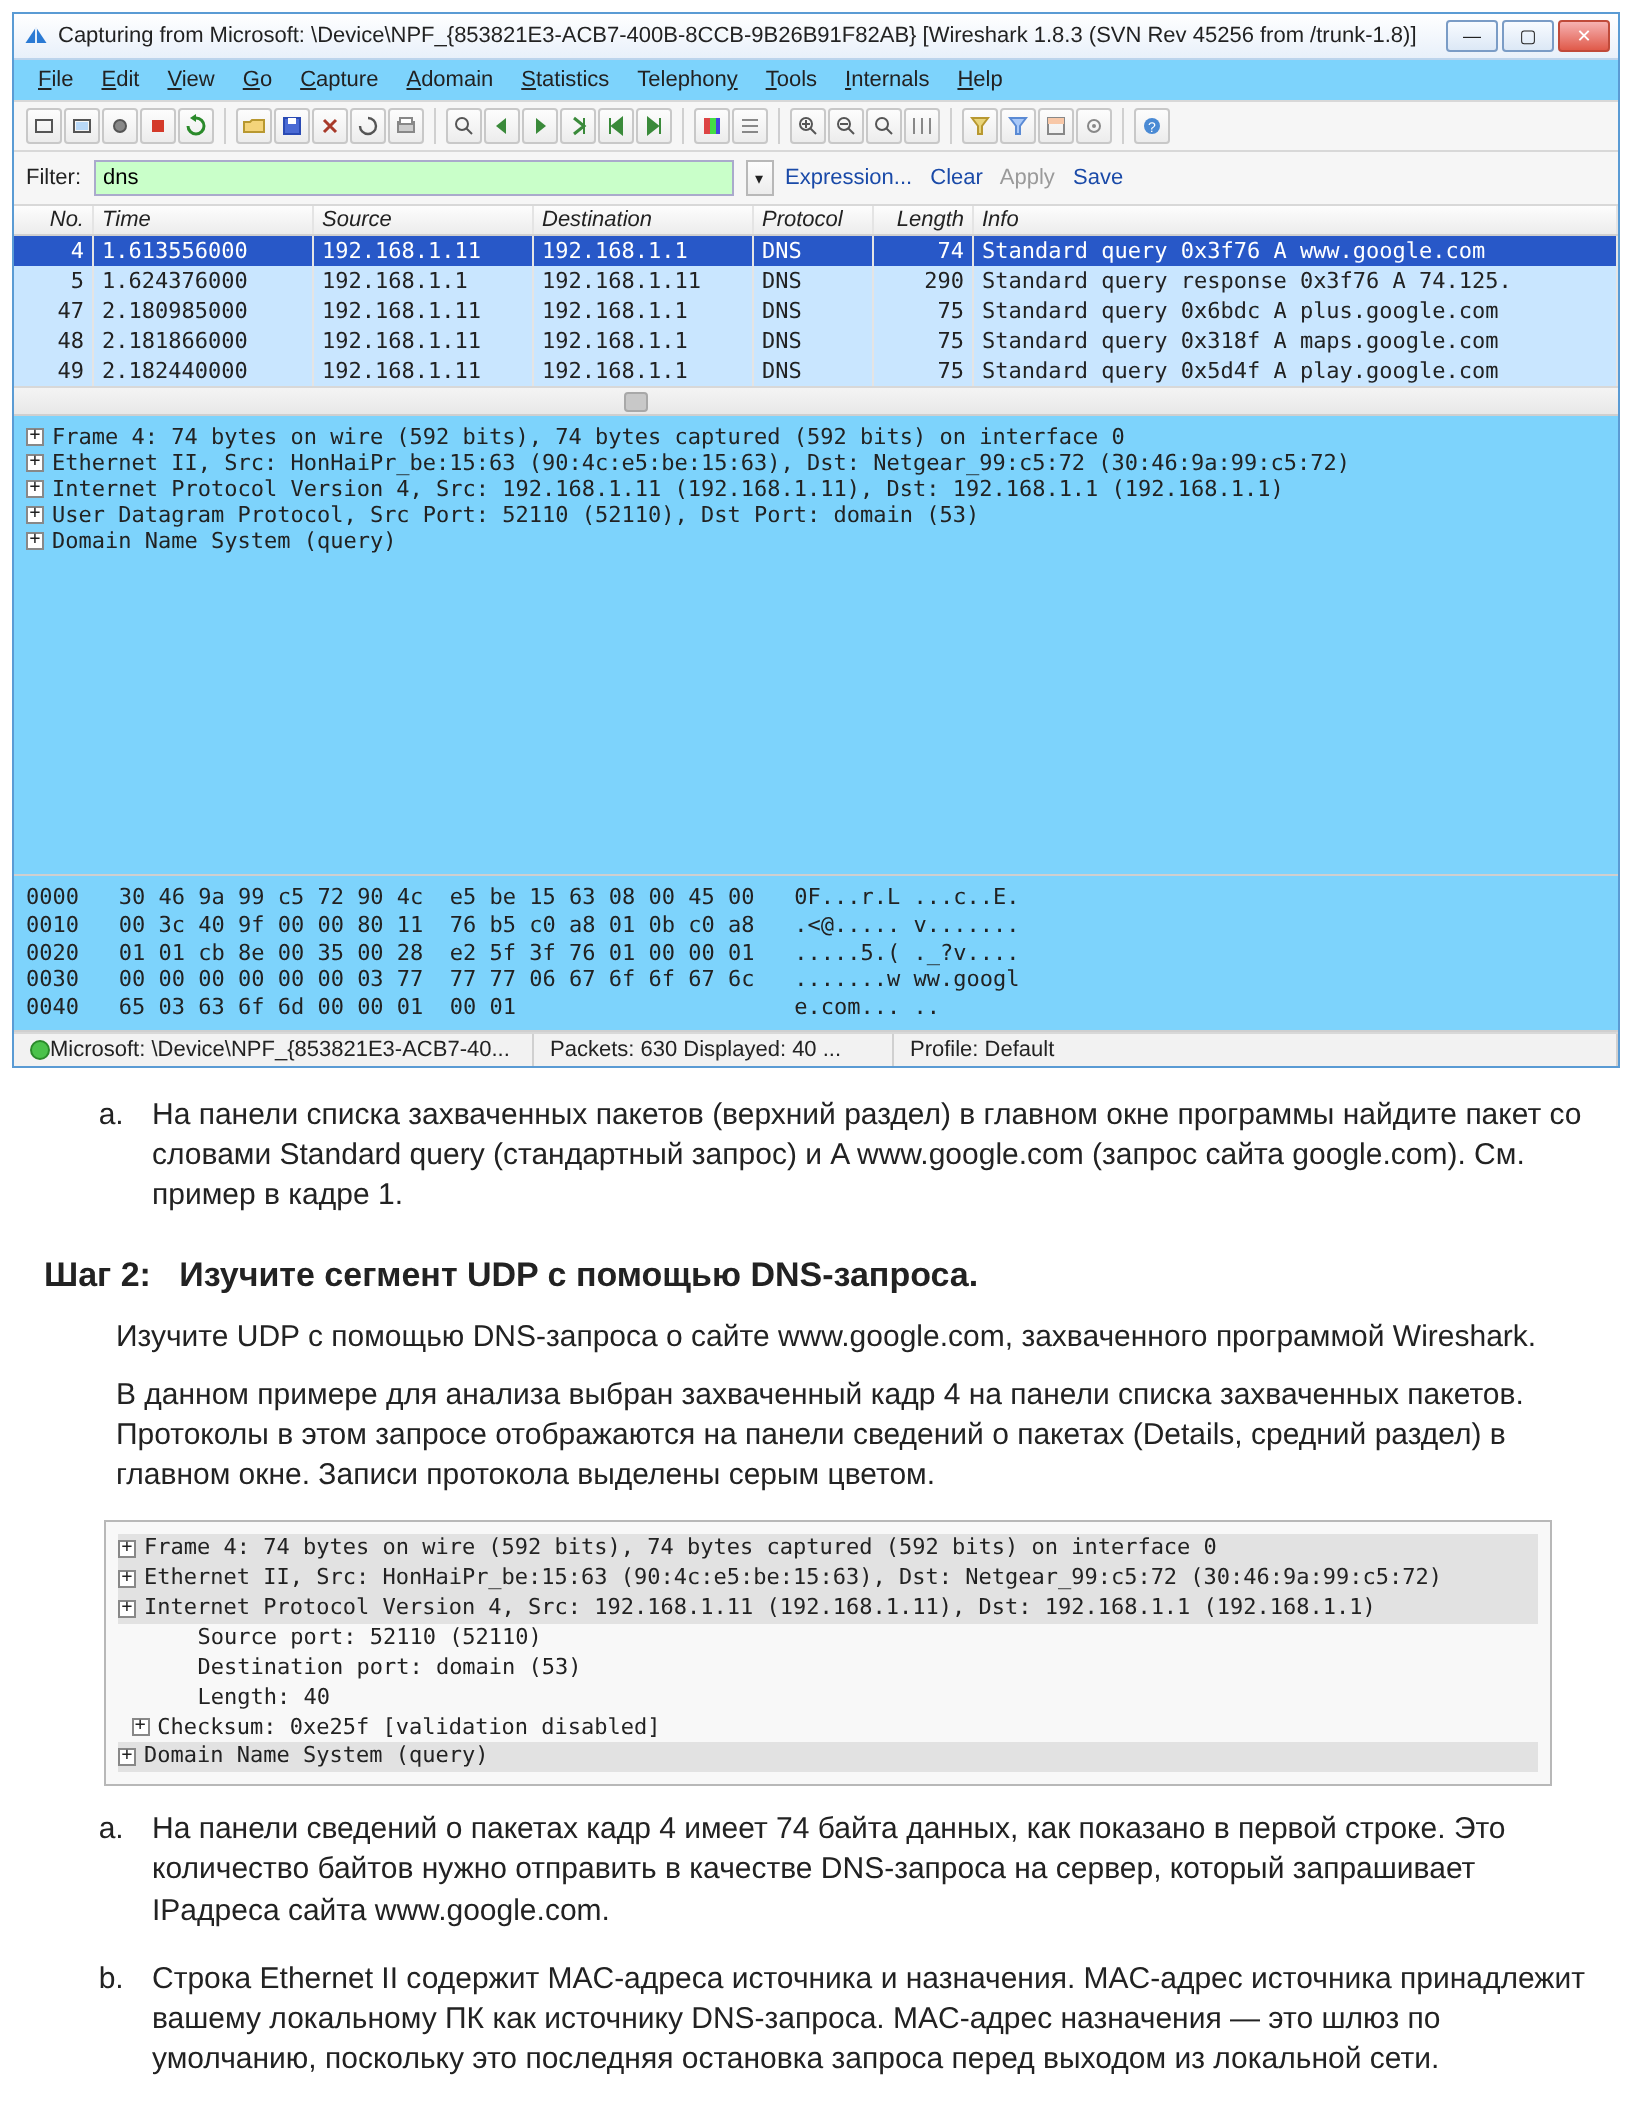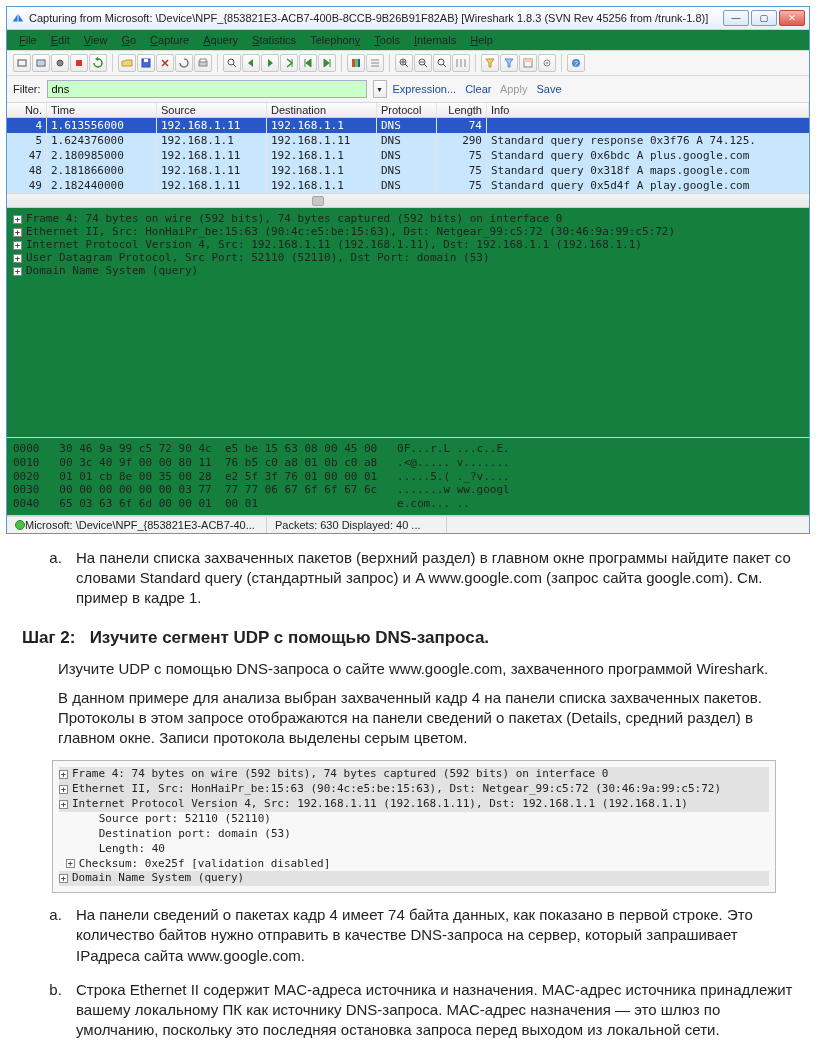--- a/index.html
+++ b/index.html
@@ -1,17 +1,17 @@
 <!DOCTYPE html>
 <html><head>
 <meta charset="utf-8">
 <style>
   * { box-sizing: border-box; margin: 0; padding: 0; }
   body { font-family: Arial, sans-serif; font-size: 13px; color: #222; background: #fff; width: 816px; }
-  .wireshark-window { border: 1px solid #5a9bd4; background: #15803d; margin: 6px 6px 14px 6px; }
+  .wireshark-window { border: 1px solid #5a9bd4; background: #7dd3fc; margin: 6px 6px 14px 6px; }
   .titlebar { display: flex; align-items: center; background: linear-gradient(#fff,#e8f0fa); border-bottom: 1px solid #bcd4ec; padding: 3px 4px; font-size: 11px; }
   .titlebar .shark-icon { width: 14px; height: 14px; margin-right: 4px; display:inline-block; }
   .titlebar .title-text { flex: 1; white-space: nowrap; overflow: hidden; text-overflow: ellipsis; }
   .win-buttons { display: flex; gap: 2px; }
   .win-btn { width: 26px; height: 16px; border: 1px solid #7a9cc6; background: linear-gradient(#f8fbff,#dce8f6); font-size: 9px; display:flex; align-items:center; justify-content:center; border-radius:2px; }
   .win-btn.close { background: linear-gradient(#f6b2b2,#e05a4a); color:#fff; border-color:#c04a3a; }
   .menubar { display:flex; gap: 2px; padding: 2px 6px; font-size: 11px; border-bottom: 1px solid #d8d8d8; }
   .menu-item { padding: 2px 6px; }
   .menu-item u { text-decoration: underline; }
   .toolbar { display:flex; align-items:center; gap: 2px; padding: 3px 6px; border-bottom: 1px solid #d8d8d8; background:#f6f6f6; }
@@ -19,21 +19,21 @@
   .tb { width:18px; height:18px; border:1px solid #c8c8c8; background:linear-gradient(#fdfdfd,#ececec); border-radius:2px; display:flex; align-items:center; justify-content:center; }
   .tb svg { width:12px; height:12px; }
   .sep { width:1px; height:18px; background:#d0d0d0; margin:0 3px; }
   .filter-bar { display:flex; align-items:center; gap:6px; padding:4px 6px; border-bottom:1px solid #d8d8d8; font-size:11px; background:#f6f6f6; }
   .filter-label { }
   .filter-input { flex: 0 0 320px; height:18px; border:1px solid #aac; background:#c9ffc9; padding:0 4px; font-size:11px; }
   .filter-dd { width:14px; height:18px; border:1px solid #b8b8b8; background:linear-gradient(#fdfdfd,#ececec); display:flex; align-items:center; justify-content:center; font-size:8px; }
   .filter-links span { color:#1a4aa8; margin-right:6px; cursor:pointer; }
   .filter-links .dis { color:#9a9a9a; }
   .packet-list { border-bottom:1px solid #cfcfcf; }
-  .pl-head { display:flex; font-size:11px; background:linear-gradient(#fdfdfd,#ececec); border-bottom:1px solid #d0d0d0; }
+  .pl-head { display:flex; font-size:11px; background:linear-gradient(#fdfdfd,#ececec); border-bottom:1px solid #d0d0d0;font-style:italic; }
   .pl-head div, .pl-row div { padding:1px 4px; border-right:1px solid #e4e4e4; overflow:hidden; white-space:nowrap; }
   .col-no { width:40px; text-align:right; }
   .col-time { width:110px; }
   .col-src { width:110px; }
   .col-dst { width:110px; }
   .col-proto { width:60px; }
   .col-len { width:50px; text-align:right; }
   .col-info { flex:1; }
   .pl-body { font-family: "Lucida Console","Consolas",monospace; font-size:11px; }
   .pl-row { display:flex; }
@@ -80,21 +80,21 @@
       <div class="win-btn close">✕</div>
     </div>
   </div>
 
   <div class="menubar">
     <span class="menu-item"><u>F</u><span>ile</span></span>
     <span class="menu-item"><u>E</u><span>dit</span></span>
     <span class="menu-item"><u>V</u><span>iew</span></span>
     <span class="menu-item"><u>G</u><span>o</span></span>
     <span class="menu-item"><u>C</u><span>apture</span></span>
-    <span class="menu-item"><u>A</u><span>query</span></span>
+    <span class="menu-item"><u>A</u><span>domain</span></span>
     <span class="menu-item"><u>S</u><span>tatistics</span></span>
     <span class="menu-item">Telephon<u>y</u></span>
     <span class="menu-item"><u>T</u><span>ools</span></span>
     <span class="menu-item"><u>I</u><span>nternals</span></span>
     <span class="menu-item"><u>H</u><span>elp</span></span>
   </div>
 
   <div class="toolbar">
     <div class="toolbar-group">
       <div class="tb">
@@ -292,20 +292,21 @@
       <div class="col-info">Info</div>
     </div>
     <div class="pl-body" id="pl-body">
         <div class="pl-row dns sel">
           <div class="col-no">4</div>
           <div class="col-time">1.613556000</div>
           <div class="col-src">192.168.1.11</div>
           <div class="col-dst">192.168.1.1</div>
           <div class="col-proto">DNS</div>
           <div class="col-len">74</div>
+          <div class="col-info">Standard query 0x3f76  A www.google.com</div>
         </div>
         <div class="pl-row dns">
           <div class="col-no">5</div>
           <div class="col-time">1.624376000</div>
           <div class="col-src">192.168.1.1</div>
           <div class="col-dst">192.168.1.11</div>
           <div class="col-proto">DNS</div>
           <div class="col-len">290</div>
           <div class="col-info">Standard query response 0x3f76  A 74.125.</div>
         </div>
@@ -355,20 +356,21 @@
 0020   01 01 cb 8e 00 35 00 28  e2 5f 3f 76 01 00 00 01   .....5.( ._?v....
 0030   00 00 00 00 00 00 03 77  77 77 06 67 6f 6f 67 6c   .......w ww.googl
 0040   65 03 63 6f 6d 00 00 01  00 01                     e.com... ..</div>
 
   <div class="statusbar">
     <div class="cell">
       <span class="status-bulb"></span>
       <span>Microsoft: \Device\NPF_{853821E3-ACB7-40...</span>
     </div>
     <div class="cell mid">Packets: 630 Displayed: 40 ...</div>
+    <div class="cell prof">Profile: Default</div>
   </div>
 
 </div>
 
 <div class="doc">
   <ol class="letter">
     <li>На панели списка захваченных пакетов (верхний раздел) в главном окне программы найдите пакет со словами Standard query (стандартный запрос) и A www.google.com (запрос сайта google.com). См. пример в кадре 1.</li>
   </ol>
 
   <h3>

